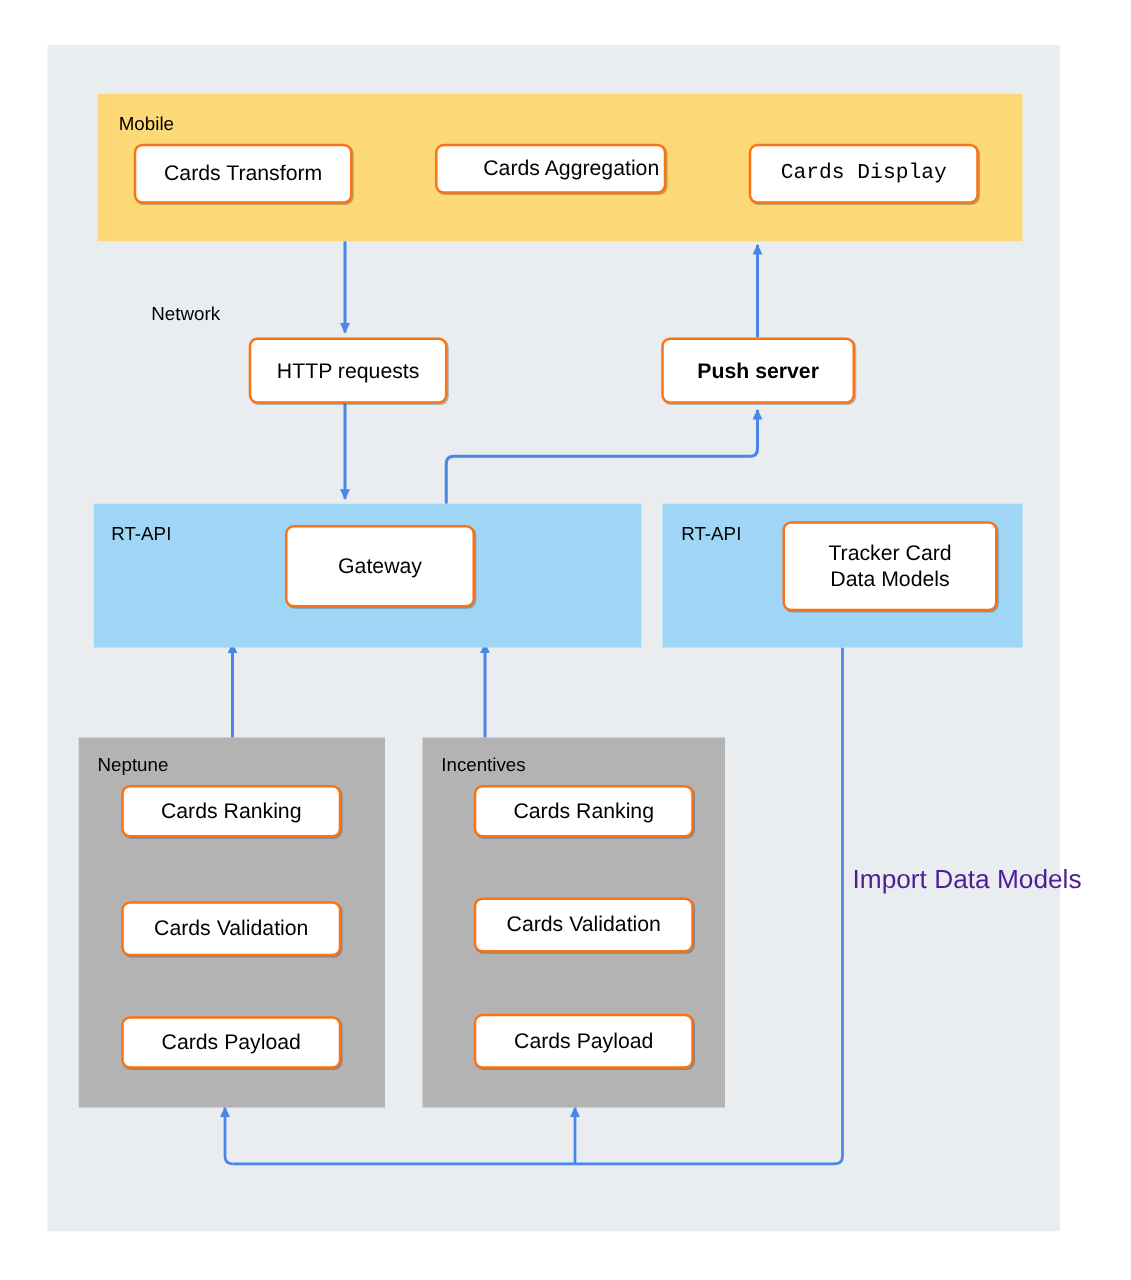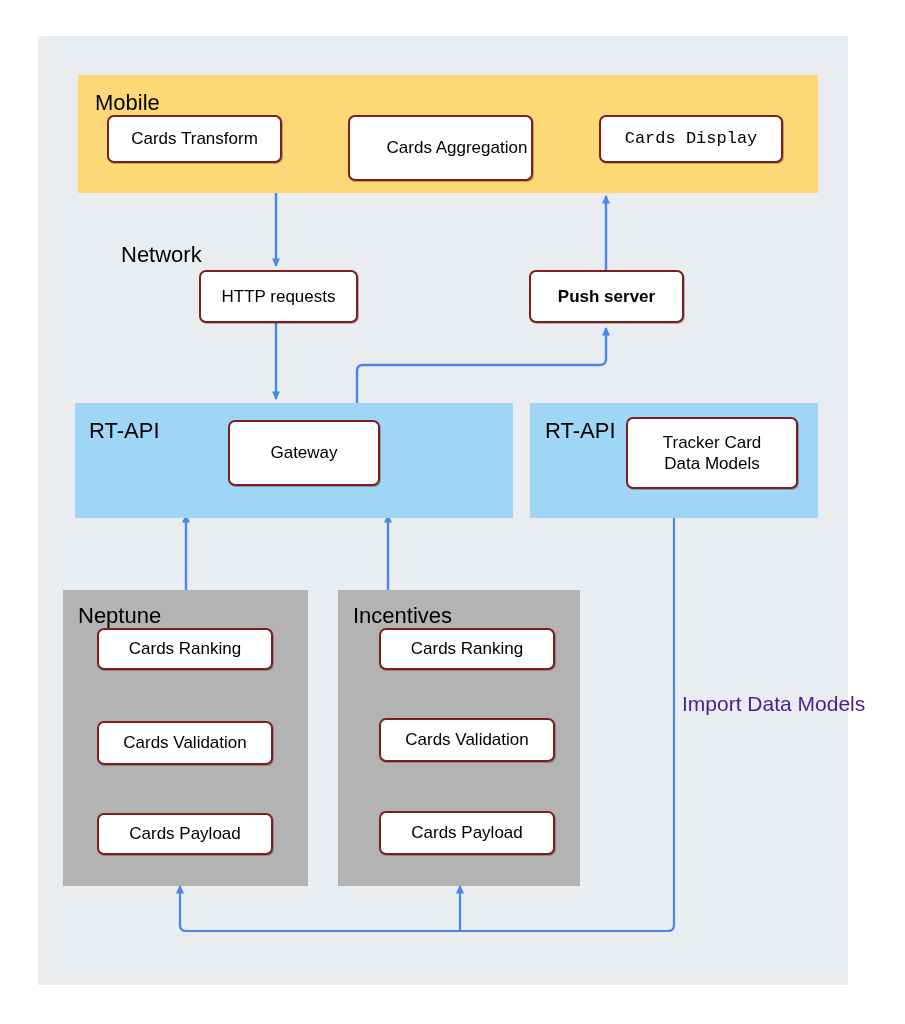--- a/index.html
+++ b/index.html
@@ -44,32 +44,32 @@
   .group {
     position: absolute;
     box-sizing: border-box;
   }
   .group-mobile   { background: #fcd976; }
   .group-rtapi    { background: #9fd5f5; }
   .group-service  { background: #b3b3b3; }
 
   .group-label {
     position: absolute;
-    font-size: 22px;
+    font-size: 15px;
     color: #000000;
     white-space: nowrap;
     line-height: 1;
   }
 
   
   .node {
     position: absolute;
     box-sizing: border-box;
     background: #ffffff;
-    border: 2px solid #7f1d1d;
+    border: 2px solid #f97316;
     border-radius: 7px;
     display: flex;
     align-items: center;
     justify-content: center;
     text-align: center;
     font-size: 17px;
     color: #000000;
     line-height: 1.25;
     box-shadow: 1px 1px 0 rgba(0,0,0,0.25);
   }
@@ -136,21 +136,21 @@
       <path d="M674,518 L674,925 Q674,931 668,931 L186,931" fill="none" stroke="#4a86e8" stroke-width="2.2"></path>
       <path d="M186,931 Q180,931 180,925 L180,886" fill="none" stroke="#4a86e8" stroke-width="2.2" marker-end="url(#arrowBlue)"></path>
       <path d="M460,931 L460,886" fill="none" stroke="#4a86e8" stroke-width="2.2" marker-end="url(#arrowBlue)"></path>
     </g>
   </svg>
 
   <div class="group group-mobile" style="left:78px; top:75px; width:740px; height:118px;"></div>
   <div class="group-label" style="left:95px; top:92px;">Mobile</div>
 
   <div class="node" style="left:107px; top:115px; width:175px; height:48px;">Cards Transform</div>
-  <div class="node" style="left:348px; top:115px; width:185px; height:66px;padding-left:33px;">Cards Aggregation</div>
+  <div class="node" style="left:348px; top:115px; width:185px; height:40px;padding-left:33px;">Cards Aggregation</div>
   <div class="node" style="left:599px; top:115px; width:184px; height:48px;font-family:Liberation Mono, monospace;">Cards Display</div>
 
   <div class="group-label" style="left:121px; top:244px;">Network</div>
 
   <div class="node" style="left:199px; top:270px; width:159px; height:53px;">HTTP requests</div>
   <div class="node" style="left:529px; top:270px; width:155px; height:53px;font-weight:bold;">Push server</div>
 
   <div class="group group-rtapi" style="left:75px; top:403px; width:438px; height:115px;"></div>
   <div class="group-label" style="left:89px; top:420px;">RT-API</div>
   <div class="node" style="left:228px; top:420px; width:152px; height:66px;">Gateway</div>

